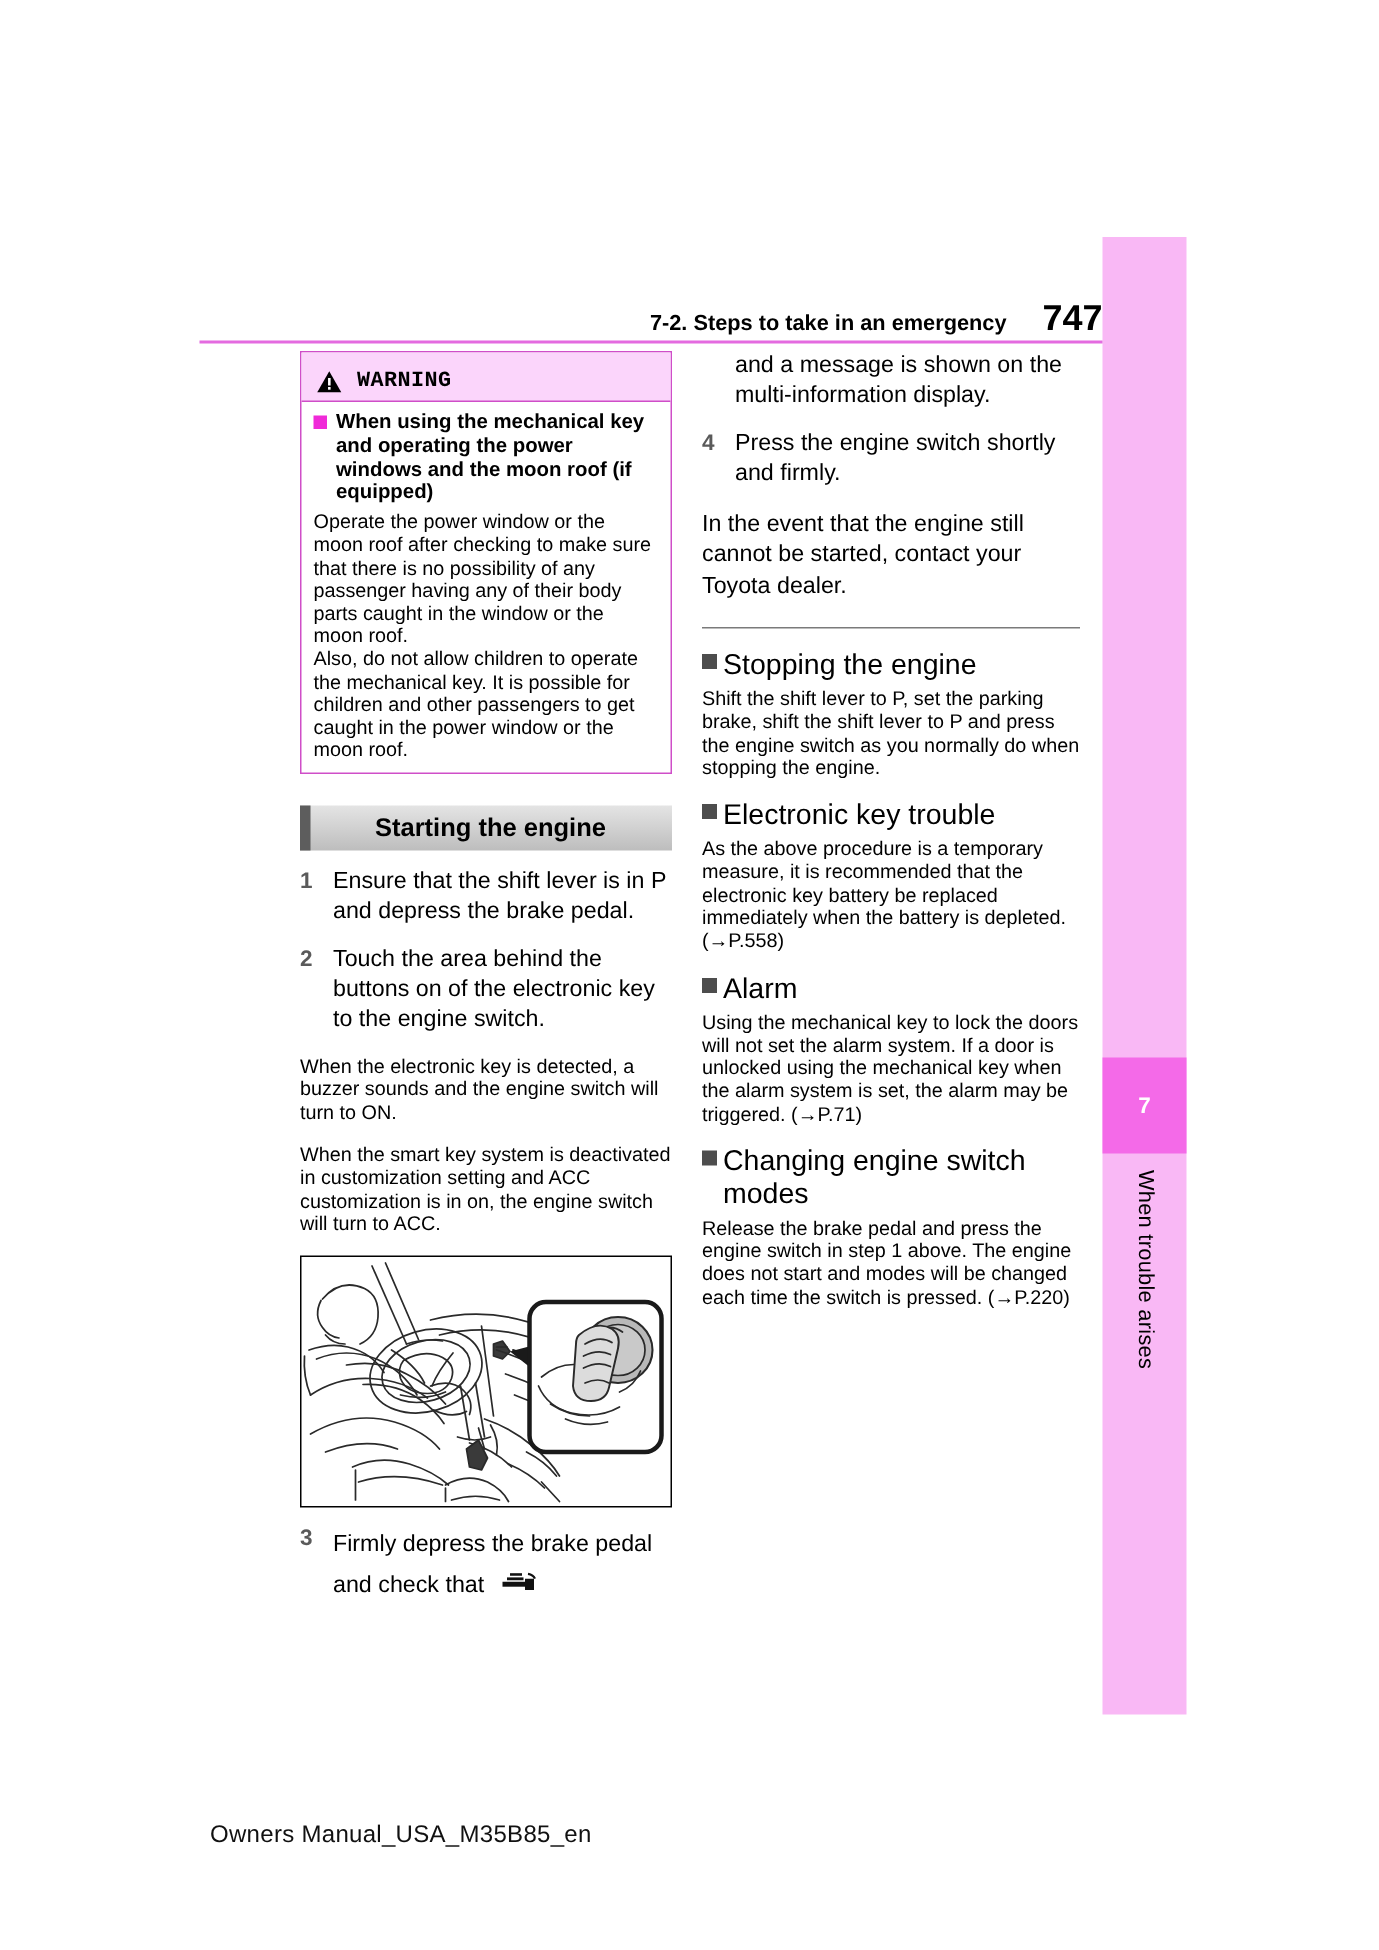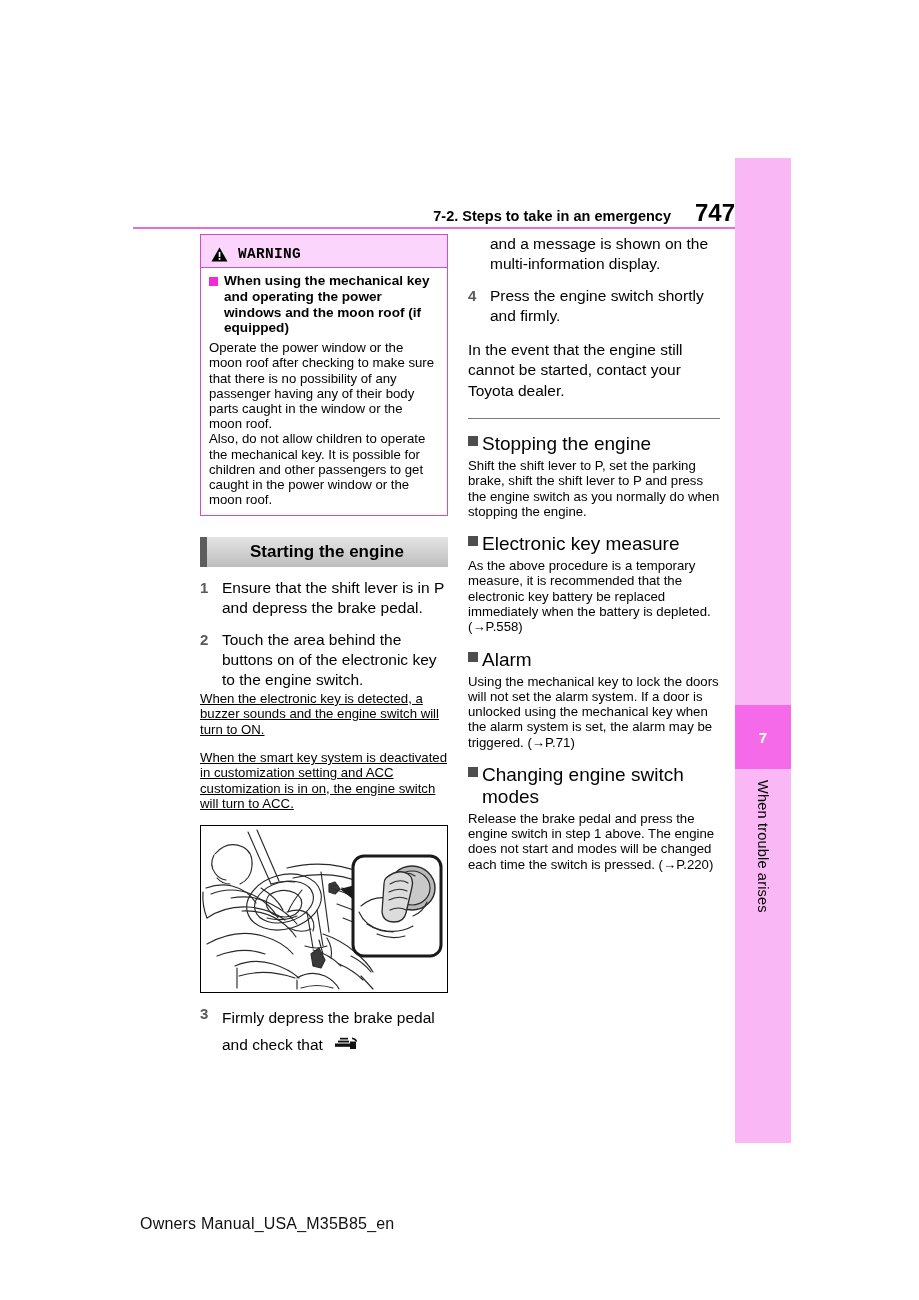--- a/index.html
+++ b/index.html
@@ -202,22 +202,21 @@
   }
   .step-text {
     font-size: 15.5px;
     line-height: 1.32;
   }
   .step-text.loose { line-height: 1.75; }
 
   .body-para {
     font-size: 13.2px;
     line-height: 1.16;
-    margin-top: 0;
-    text-decoration: underline;
+    margin-top: 12px;
   }
 
   
   .figure {
     margin-top: 14px;
     border: 1.5px solid #000;
     background: #fff;
     width: 248px;
     height: 168px;
     box-sizing: border-box;
@@ -460,21 +459,21 @@
   <hr class="hr-thin">
 
   <div class="sub-head">
     <span class="sq"></span>
     <span>Stopping the engine</span>
   </div>
   <p class="r-body">Shift the shift lever to P, set the parking brake, shift the shift lever to P and press the engine switch as you normally do when stopping the engine.</p>
 
   <div class="sub-head">
     <span class="sq"></span>
-    <span>Electronic key measure</span>
+    <span>Electronic key trouble</span>
   </div>
   <p class="r-body">As the above procedure is a temporary measure, it is recommended that the electronic key battery be replaced immediately when the battery is depleted. (→P.558)</p>
 
   <div class="sub-head">
     <span class="sq"></span>
     <span>Alarm</span>
   </div>
   <p class="r-body">Using the mechanical key to lock the doors will not set the alarm system. If a door is unlocked using the mechanical key when the alarm system is set, the alarm may be triggered. (→P.71)</p>
 
   <div class="sub-head">

